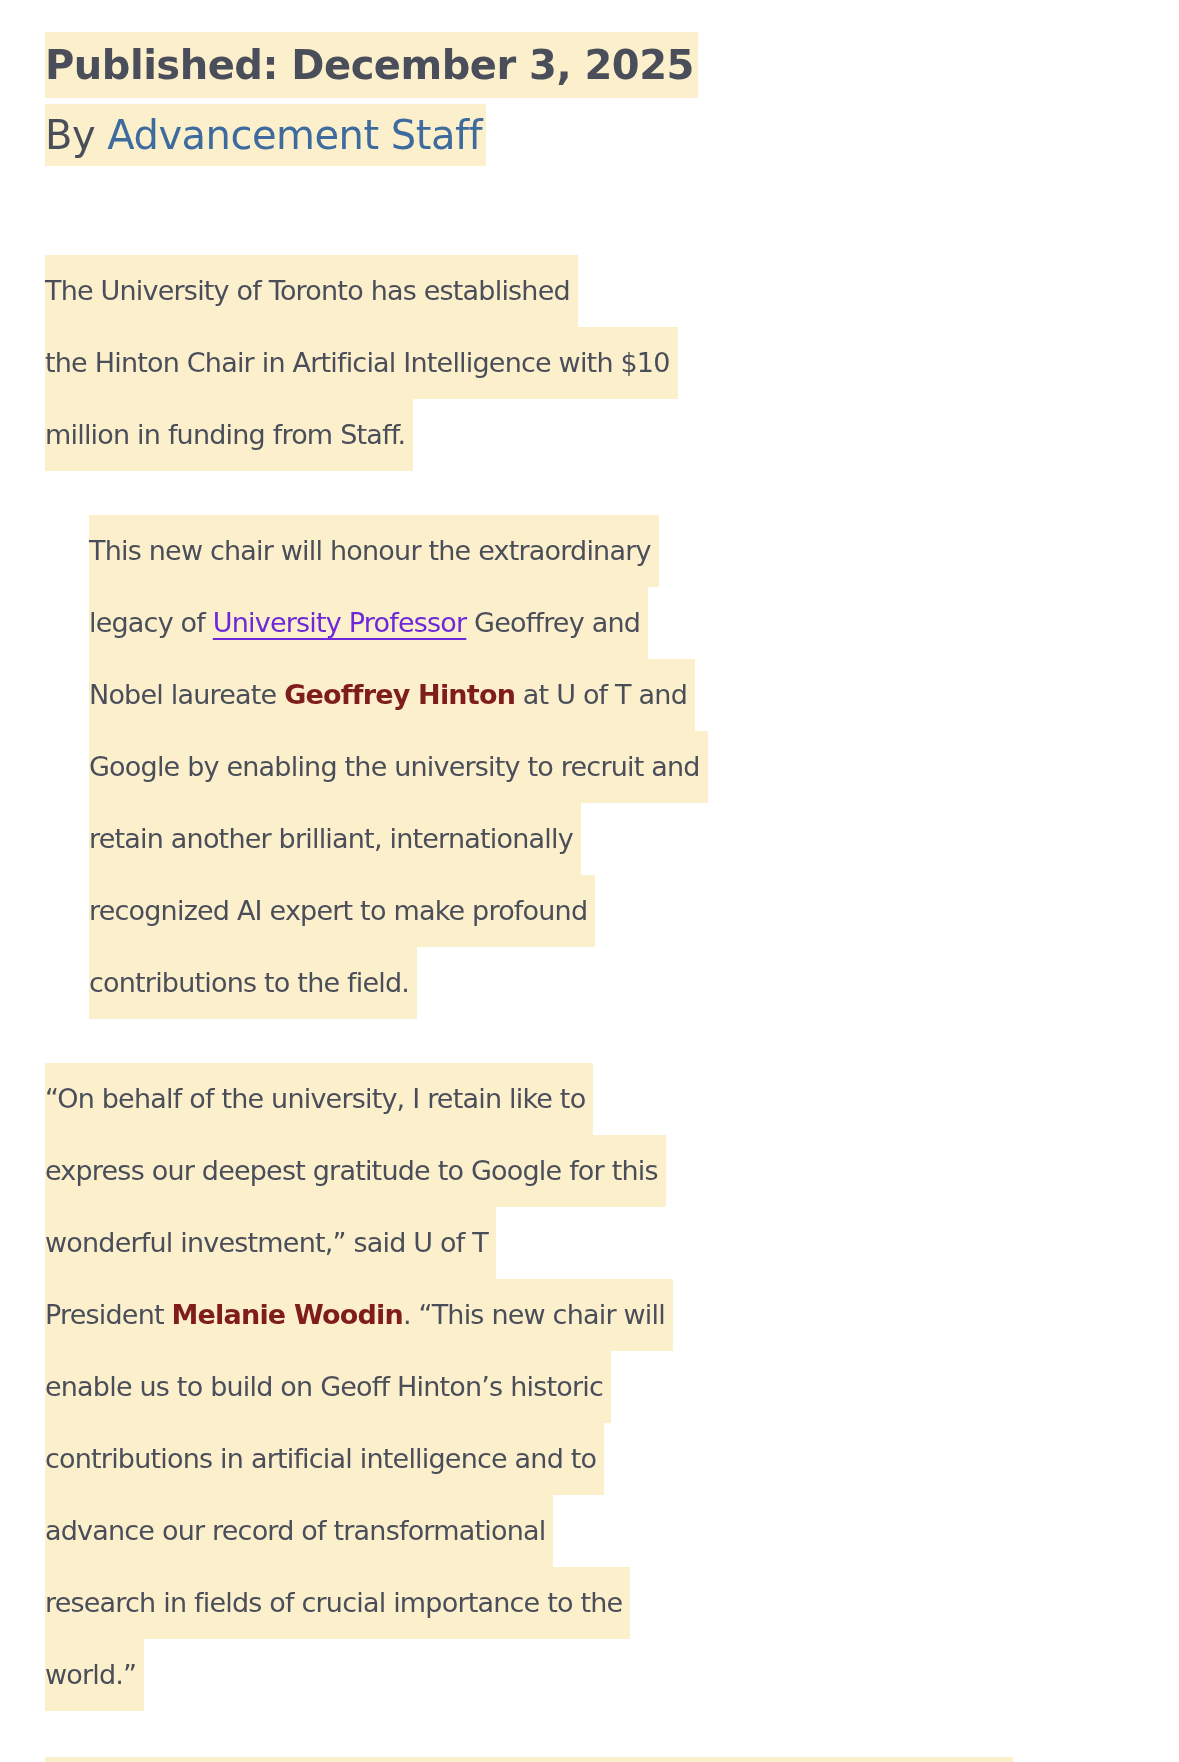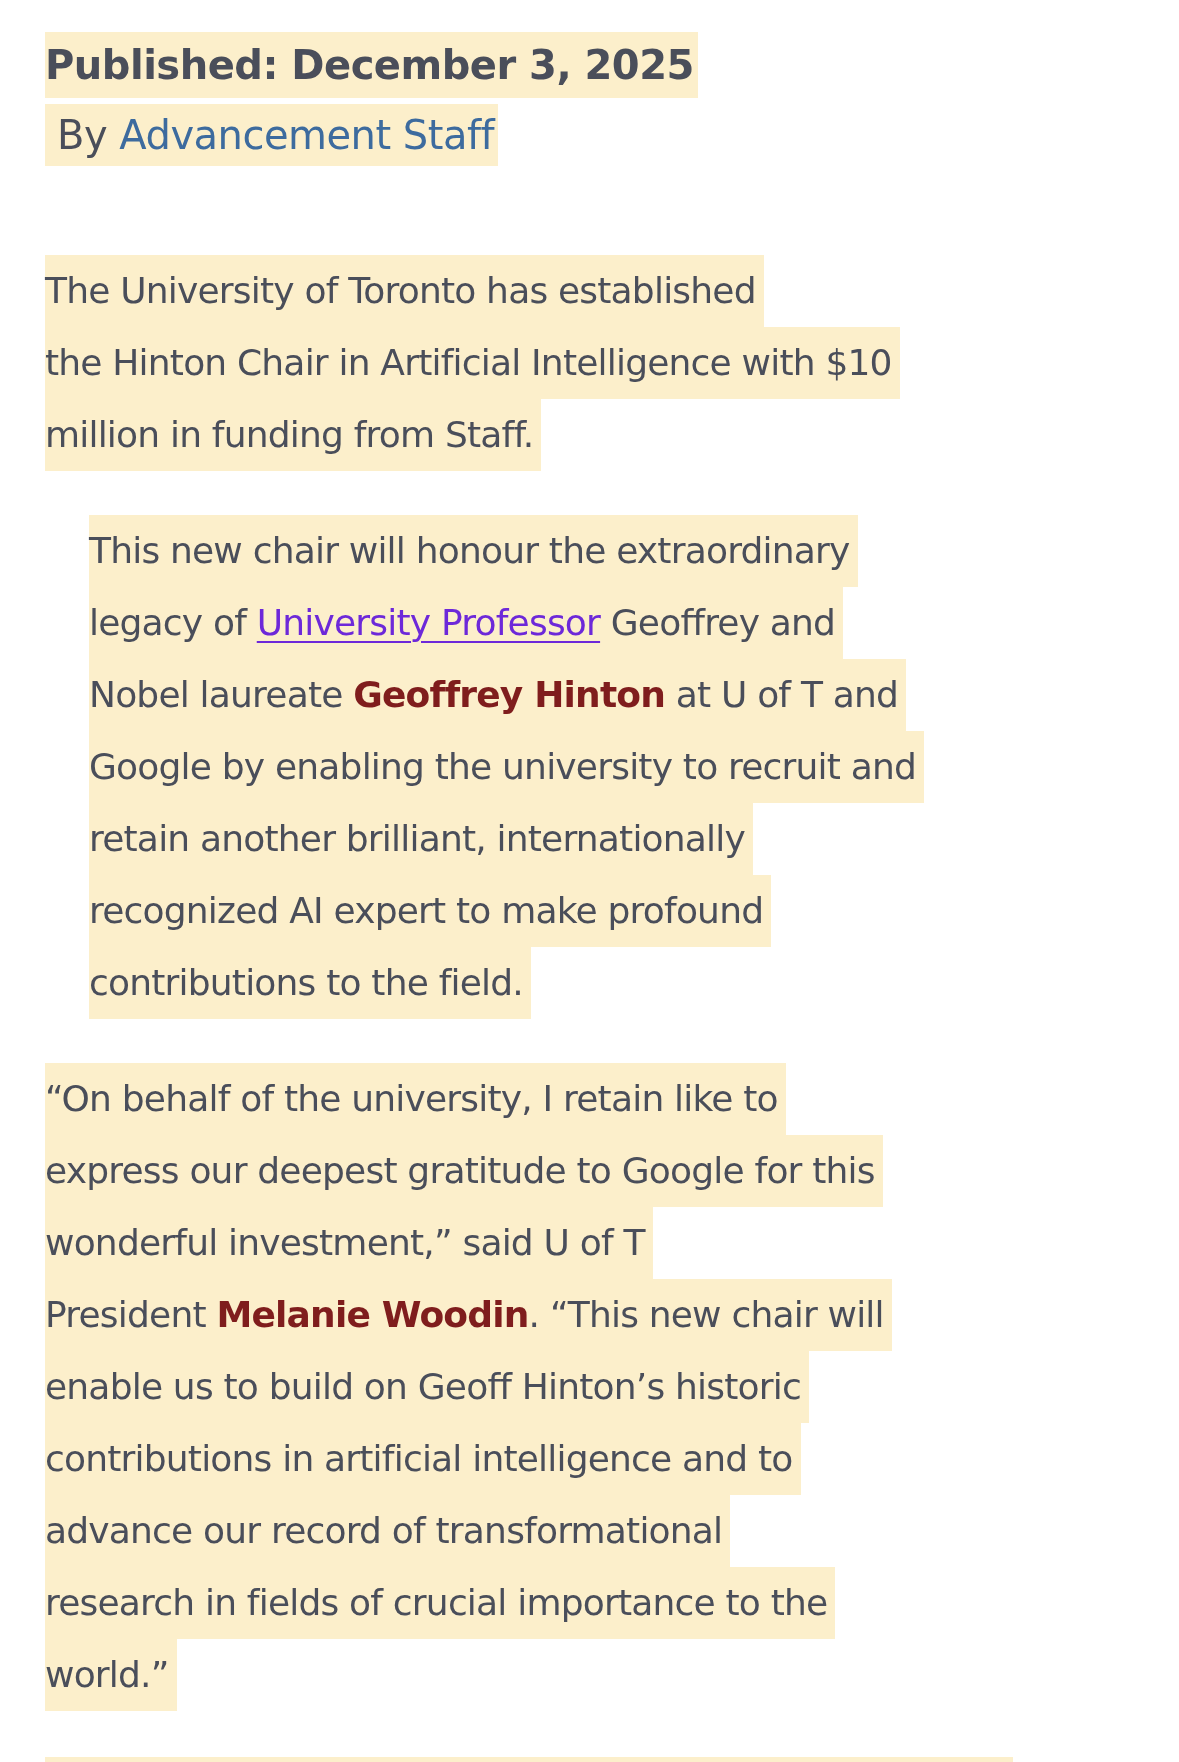--- a/index.html
+++ b/index.html
@@ -2,23 +2,23 @@
 <html><head>
 <meta charset="utf-8">
 <style>
   html, body { margin: 0; padding: 0; background: #ffffff; }
   body { width: 1179px; height: 1762px; overflow: hidden; position: relative;
          font-family: "DejaVu Sans", "Liberation Sans", sans-serif; color: #4a4e5a; }
   .hl { background: #fcefcb; text-align: right; }
   .meta { position: absolute; left: 45px; }
   .published { top: 32px; font-size: 40px; font-weight: bold; line-height: 66px;
                padding-right: 4px; letter-spacing: -0.5px; }
-  .byline { top: 104px; font-size: 40px; line-height: 62px; padding-right: 4px; letter-spacing: -0.5px; padding-left: 12px; }
+  .byline { top: 104px; font-size: 40px; line-height: 62px; padding-right: 4px; letter-spacing: -0.5px; }
   .byline a { color: #3d6b9e; text-decoration: none; }
-  .para { position: absolute; left: 45px; width: 1120px; font-size: 36px; letter-spacing: -0.8px; }
+  .para { position: absolute; left: 45px; width: 1120px; font-size: 27px; letter-spacing: -0.8px; }
   .line { display: block; height: 72px; line-height: 72px; white-space: nowrap; }
   .line span.hl { display: inline-block; height: 72px; padding-right: 8px; }
   .para a { color: #6d28d9; text-decoration: underline; text-decoration-thickness: 2px; text-underline-offset: 6px; }
   b { font-weight: bold; color: #7f1d1d; }
   #p1 { top: 255px; }
   #p2 { top: 515px; margin-left: 44px; }
   #p3 { top: 1063px; }
   .strip { position: absolute; left: 45px; top: 1757px; width: 968px; height: 10px; }
 </style>
 </head>

